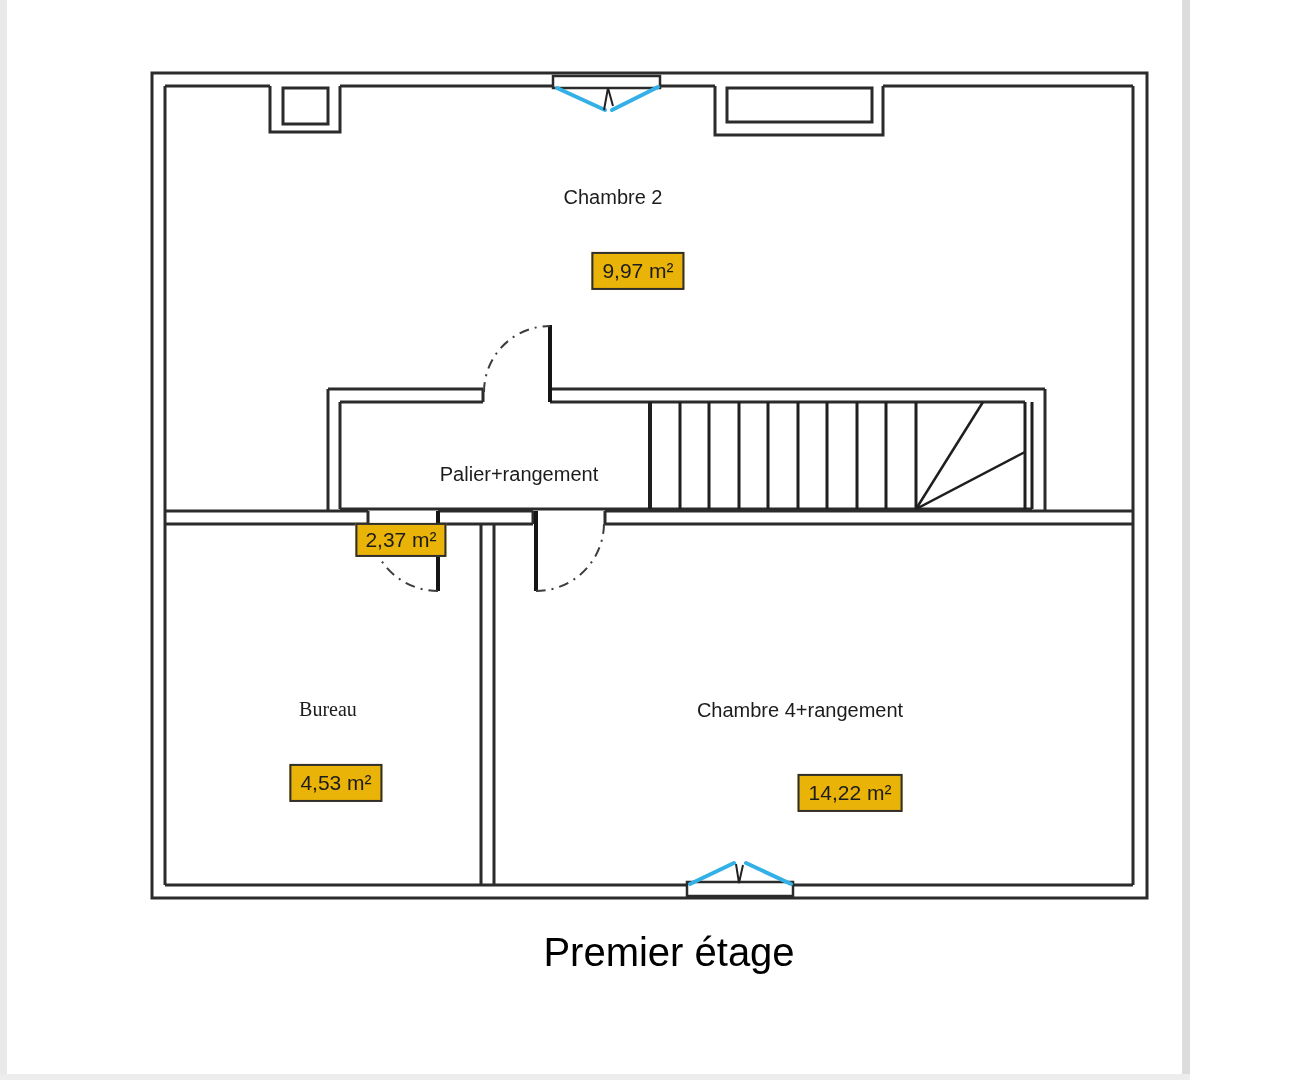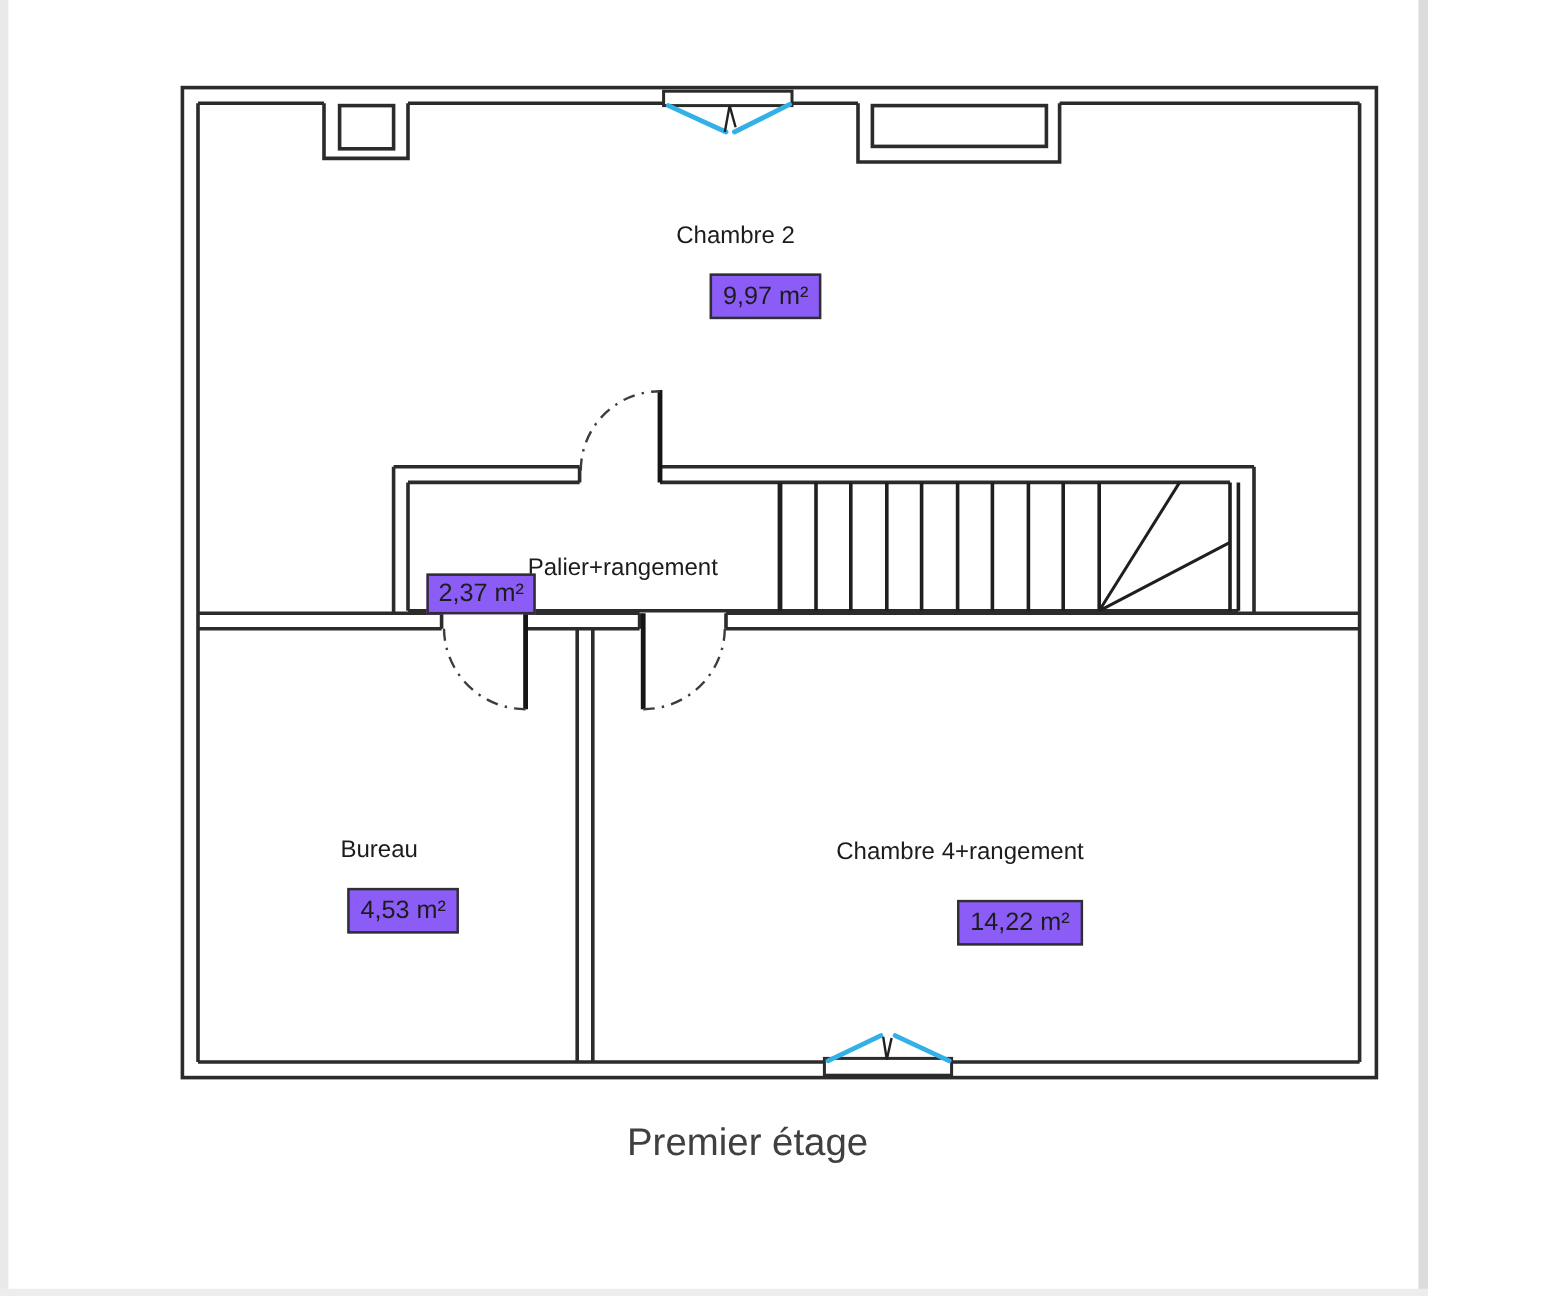--- a/index.html
+++ b/index.html
@@ -18,34 +18,35 @@
   .room-label{
     position:absolute;
     transform:translate(-50%,-50%);
     font-size:20px;
     color:#1c1c1c;
     white-space:nowrap;
   }
   .area-badge{
     position:absolute;
     transform:translate(-50%,-50%);
-    background:#8b5cf6;
+    background:#eab308;
     border:2px solid #2f2f2f;
     padding:5px 9px;
     font-size:21px;
     color:#1c1c1c;
     white-space:nowrap;
     line-height:1.15;
+    margin-top:24px;
   }
   .plan-title{
     position:absolute;
-    left:623px;top:952px;
+    left:669px;top:952px;
     transform:translate(-50%,-50%);
-    font-size:32px;
-    color:#404040;
+    font-size:40px;
+    color:#000000;
     white-space:nowrap;
   }
 </style>
 </head>
 <body>
 
 <div id="stage">
 
   <div id="edge-left" class="edge"></div>
   <div id="edge-right" class="edge"></div>
@@ -98,23 +99,23 @@
 
     <g>
       <rect x="687" y="882" width="106" height="14" fill="#ffffff" stroke="#2b2b2b" stroke-width="2.5"></rect>
       <path d="M690,884 L734,863 M746,863 L791,884" fill="none" stroke-width="4" stroke-linecap="round" stroke="#33b1e6"></path>
       <path d="M736,864 L739,883 L743,865" fill="none" stroke="#222222" stroke-width="2"></path>
     </g>
   </svg>
 
   <div class="room-label" style="left:613px;top:197px;">Chambre 2</div>
   <div class="room-label" style="left:519px;top:458px;margin-top:16px;">Palier+rangement</div>
-  <div class="room-label" style="left:316px;top:709px;">Bureau</div>
+  <div class="room-label" style="left:328px;top:709px;font-family:Liberation Serif, serif;">Bureau</div>
   <div class="room-label" style="left:800px;top:710px;">Chambre 4+rangement</div>
 
   <div class="area-badge" style="left:638px;top:247px;">9,97 m²</div>
-  <div class="area-badge" style="left:401px;top:495px;padding:3px 8px;">2,37 m²</div>
+  <div class="area-badge" style="left:401px;top:516px;padding:3px 8px;">2,37 m²</div>
   <div class="area-badge" style="left:336px;top:759px;">4,53 m²</div>
   <div class="area-badge" style="left:850px;top:769px;">14,22 m²</div>
 
   <div class="plan-title">Premier étage</div>
 
 </div>
 
 </body></html>

